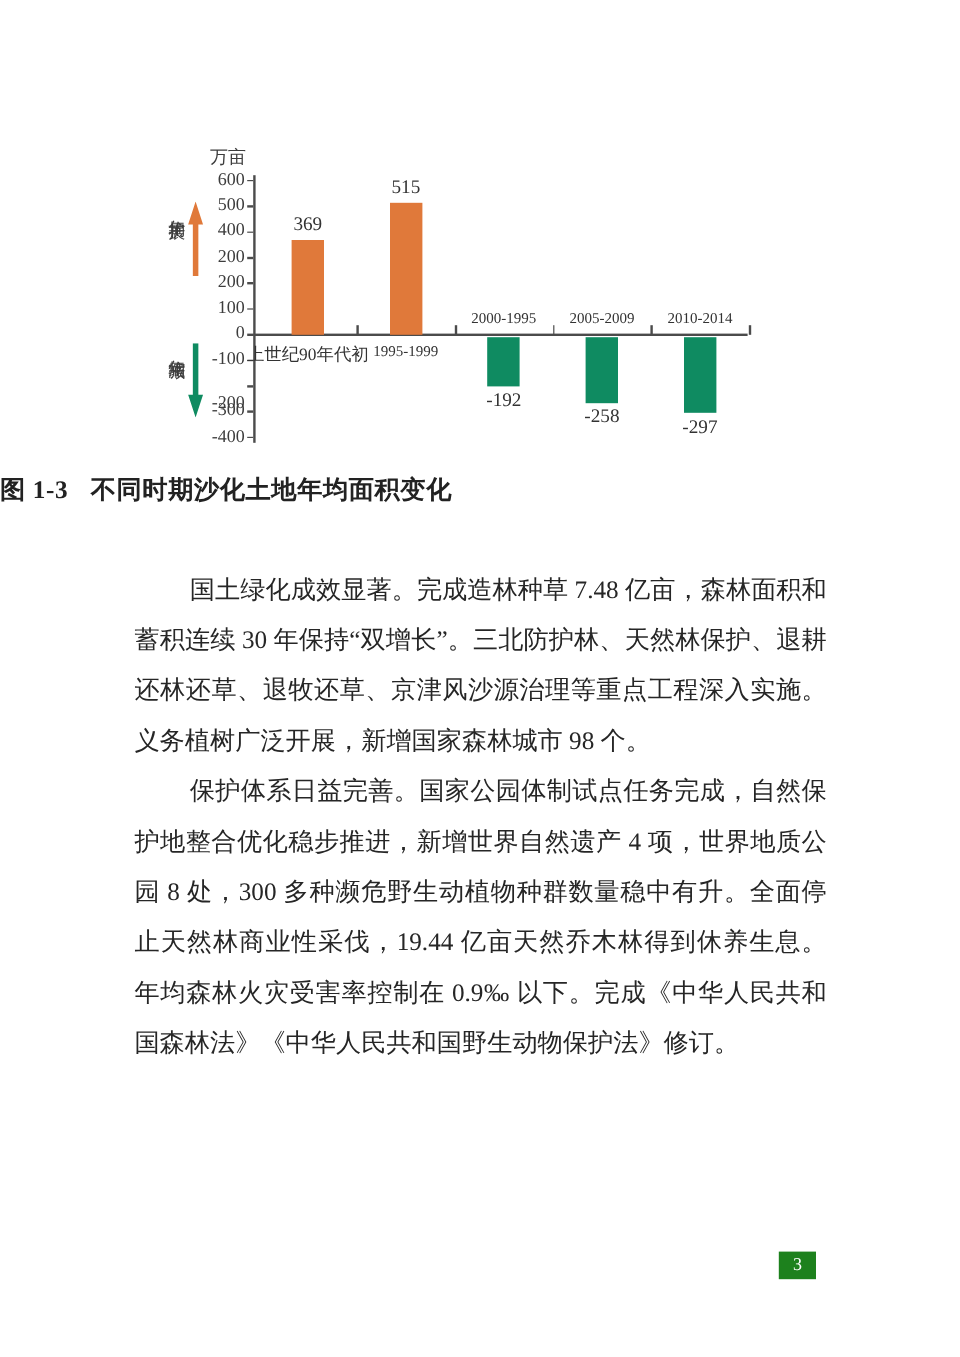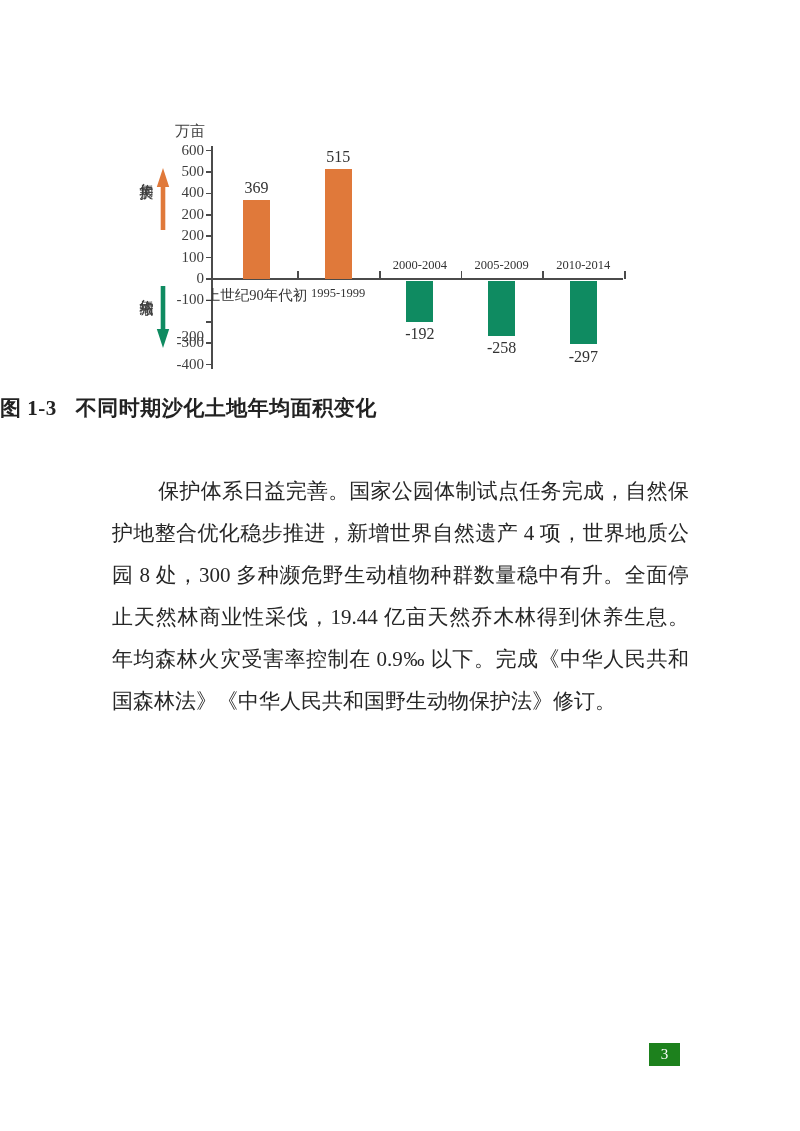--- a/index.html
+++ b/index.html
@@ -96,33 +96,34 @@
         <div class="xtick" style="left: 412.45px; top: 161px;"></div>
         <div class="xtick" style="left: 494.15px; top: 161px;"></div>
         <div class="bar" style="left: 113px; top: 90.034px; width: 27px; height: 78.966px; background: rgb(224, 121, 58);"></div>
         <div class="val-label" style="left: 91.5px; top: 69.034px;">369</div>
         <div class="cat-label" style="left: 71.5px; top: 176px;">上世纪90年代初</div>
         <div class="bar" style="left: 194.7px; top: 58.79px; width: 27px; height: 110.21px; background: rgb(224, 121, 58);"></div>
         <div class="val-label" style="left: 173.2px; top: 37.79px;">515</div>
         <div class="cat-label cat-small" style="left: 153.2px; top: 176px;">1995-1999</div>
         <div class="bar" style="left: 276.4px; top: 170.5px; width: 27px; height: 41.088px; background: rgb(15, 139, 97);"></div>
         <div class="val-label" style="left: 254.9px; top: 215.088px;">-192</div>
-        <div class="cat-label cat-small" style="left: 234.9px; top: 148px;">2000-2004</div>
+        <div class="cat-label cat-small" style="left: 234.9px; top: 148px;">2000-1995</div>
         <div class="bar" style="left: 358.1px; top: 170.5px; width: 27px; height: 55.212px; background: rgb(15, 139, 97);"></div>
         <div class="val-label" style="left: 336.6px; top: 229.212px;">-258</div>
         <div class="cat-label cat-small" style="left: 316.6px; top: 148px;">2005-2009</div>
         <div class="bar" style="left: 439.8px; top: 170.5px; width: 27px; height: 63.558px; background: rgb(15, 139, 97);"></div>
         <div class="val-label" style="left: 418.3px; top: 237.558px;">-297</div>
         <div class="cat-label cat-small" style="left: 398.3px; top: 148px;">2010-2014</div>
       </div>
   </div>
 
   <div class="fig-caption">
     <span class="fig-label">图 1-3</span><span class="fig-title">不同时期沙化土地年均面积变化</span>
   </div>
 
   <div class="body-text">
+    <p>国土绿化成效显著。完成造林种草 7.48 亿亩，森林面积和蓄积连续 30 年保持“双增长”。三北防护林、天然林保护、退耕还林还草、退牧还草、京津风沙源治理等重点工程深入实施。义务植树广泛开展，新增国家森林城市 98 个。</p>
     <p>保护体系日益完善。国家公园体制试点任务完成，自然保护地整合优化稳步推进，新增世界自然遗产 4 项，世界地质公园 8 处，300 多种濒危野生动植物种群数量稳中有升。全面停止天然林商业性采伐，19.44 亿亩天然乔木林得到休养生息。年均森林火灾受害率控制在 0.9‰ 以下。完成《中华人民共和国森林法》《中华人民共和国野生动物保护法》修订。</p>
   </div>
 
   <div class="page-num" style="background: rgb(29, 129, 29);">3</div>
 
 </div>
 
 </body></html>

